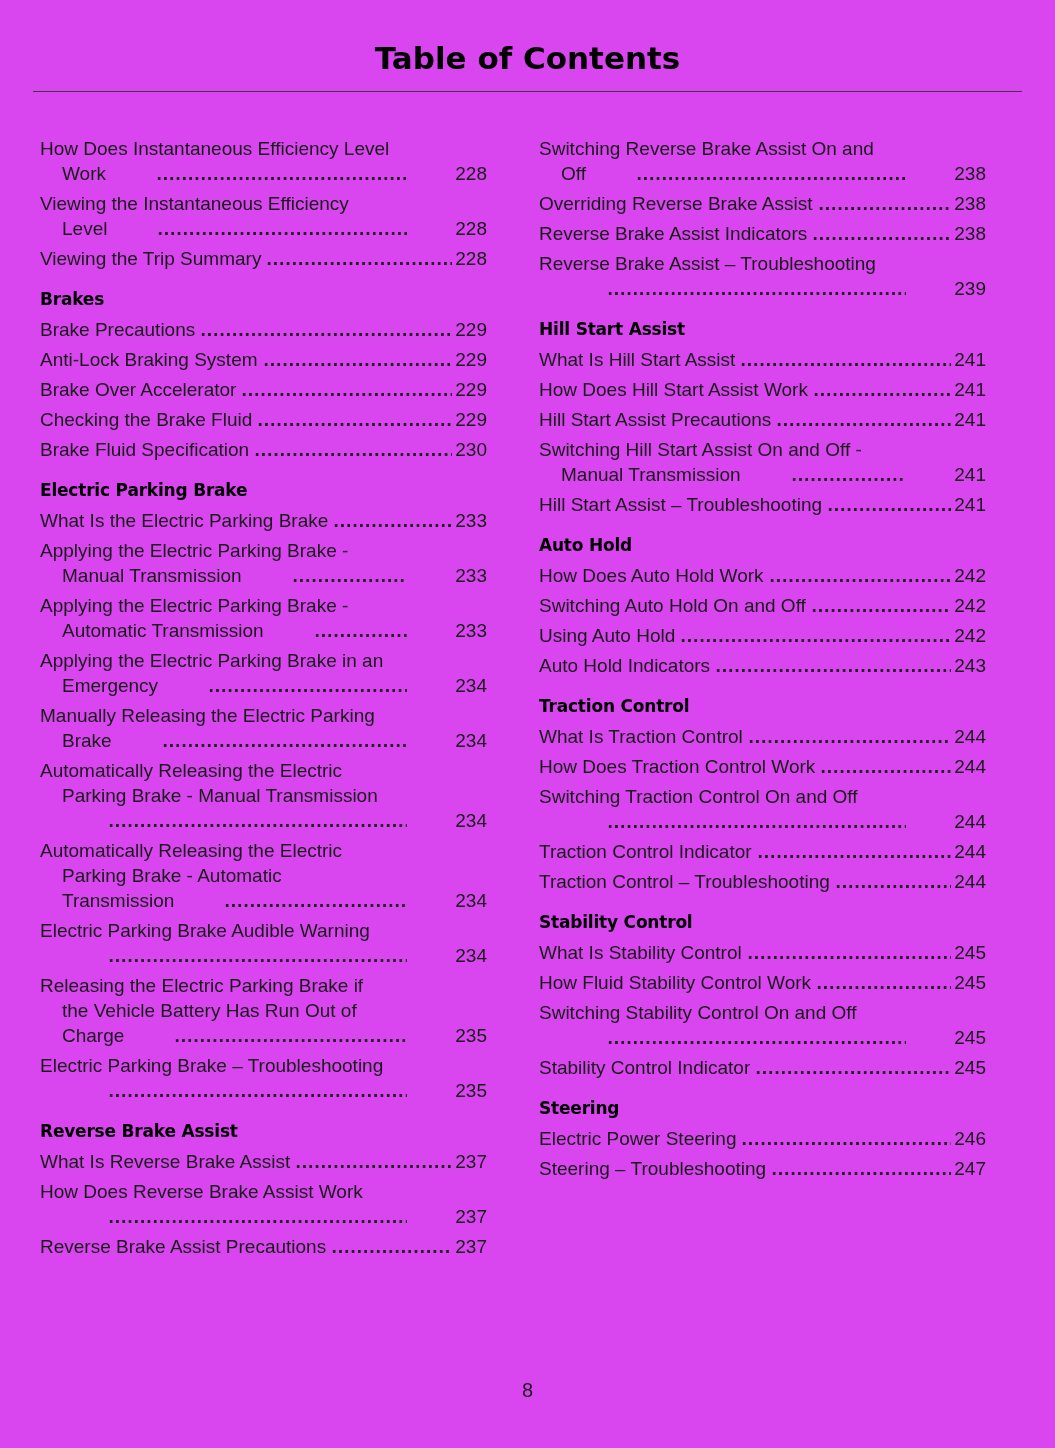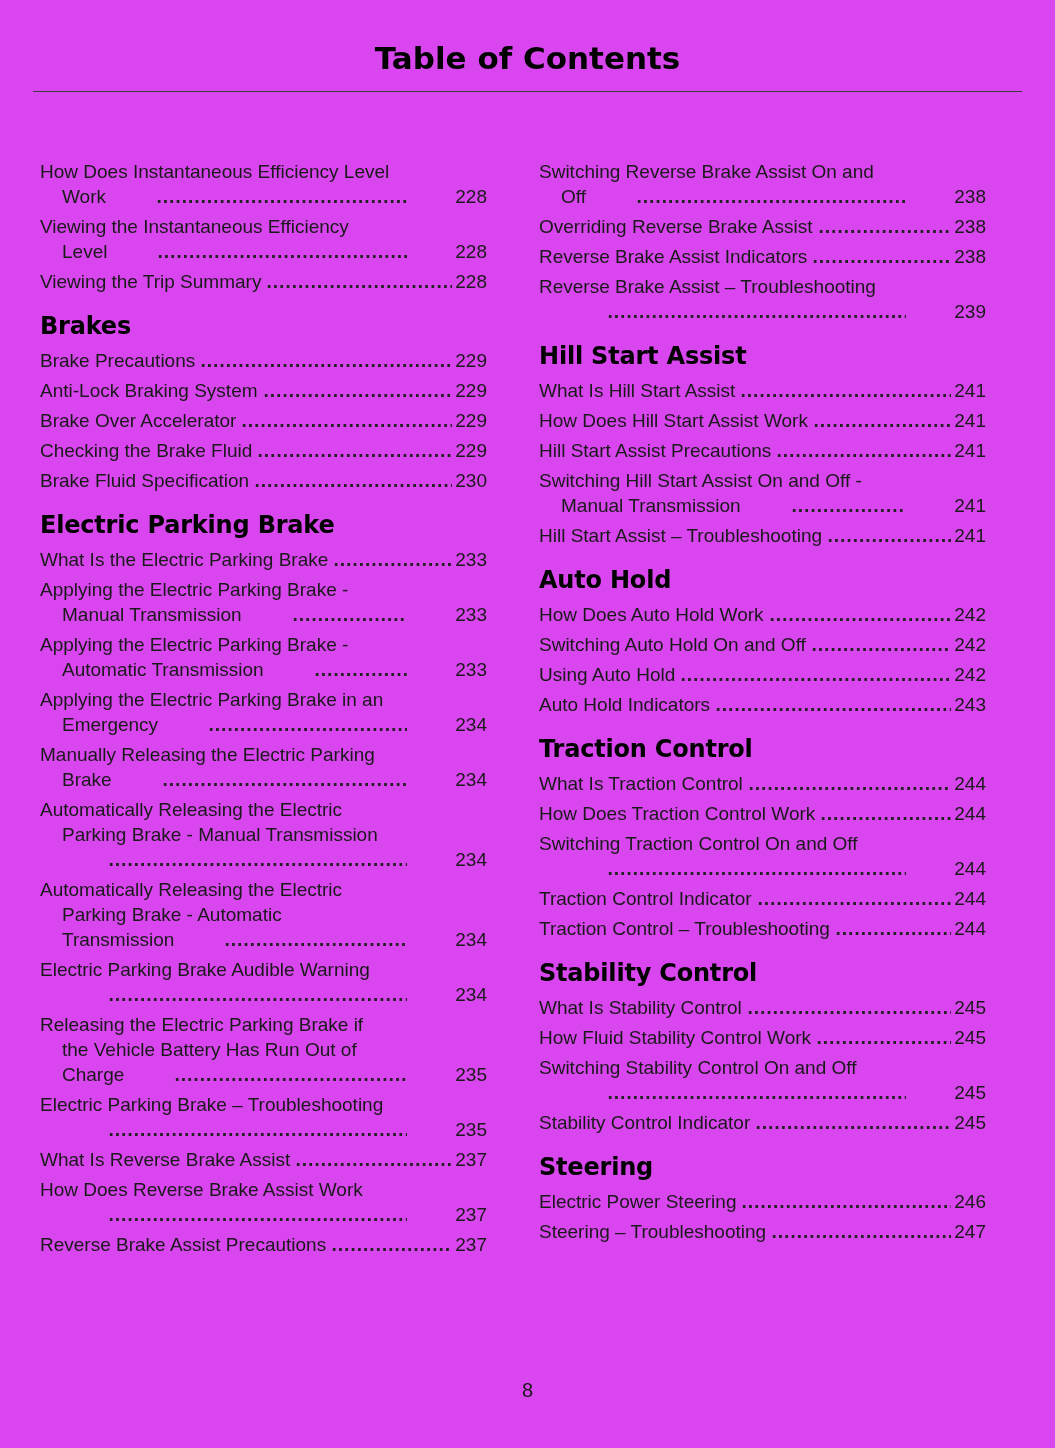--- a/index.html
+++ b/index.html
@@ -25,29 +25,29 @@
     letter-spacing: 0px;
   }
   .title-rule {
     border: none;
     border-top: 1.5px solid #3c3c3c;
     margin-top: 15px;
   }
   .columns {
     display: flex;
     gap: 52px;
-    margin-top: 67px;
+    margin-top: 44px;
     padding-left: 7px;
   }
   .col { flex: 0 0 447px; width: 447px; }
   .toc-group { }
   .toc-heading {
     font-family: "DejaVu Sans", sans-serif;
     font-weight: 700;
-    font-size: 24px;
+    font-size: 17px;
     color: #000;
     margin: 18px 0 8px 0;
     letter-spacing: -0.2px;
   }
   .toc-group:first-child .toc-heading { margin-top: 0; }
   .toc-entry {
     font-size: 19px;
     line-height: 25px;
     margin-bottom: 5px;
     color: #1a1a1a;
@@ -226,20 +226,21 @@
           <div class="toc-entry">
             <div class="toc-line">Electric Parking Brake – Troubleshooting</div>
             <div class="toc-line dotline indent">
               <span class="entry-label"></span>
               <span class="leader"></span>
               <span class="entry-page">235</span>
             </div>
           </div>
         </section>
         <section class="toc-group">
+          <h2 class="toc-heading">Reverse Brake Assist</h2>
           <div class="toc-entry">
             <div class="toc-line dotline">
               <span class="entry-label">What Is Reverse Brake Assist</span>
               <span class="leader"></span>
               <span class="entry-page">237</span>
             </div>
           </div>
           <div class="toc-entry">
             <div class="toc-line">How Does Reverse Brake Assist Work</div>
             <div class="toc-line dotline indent">

